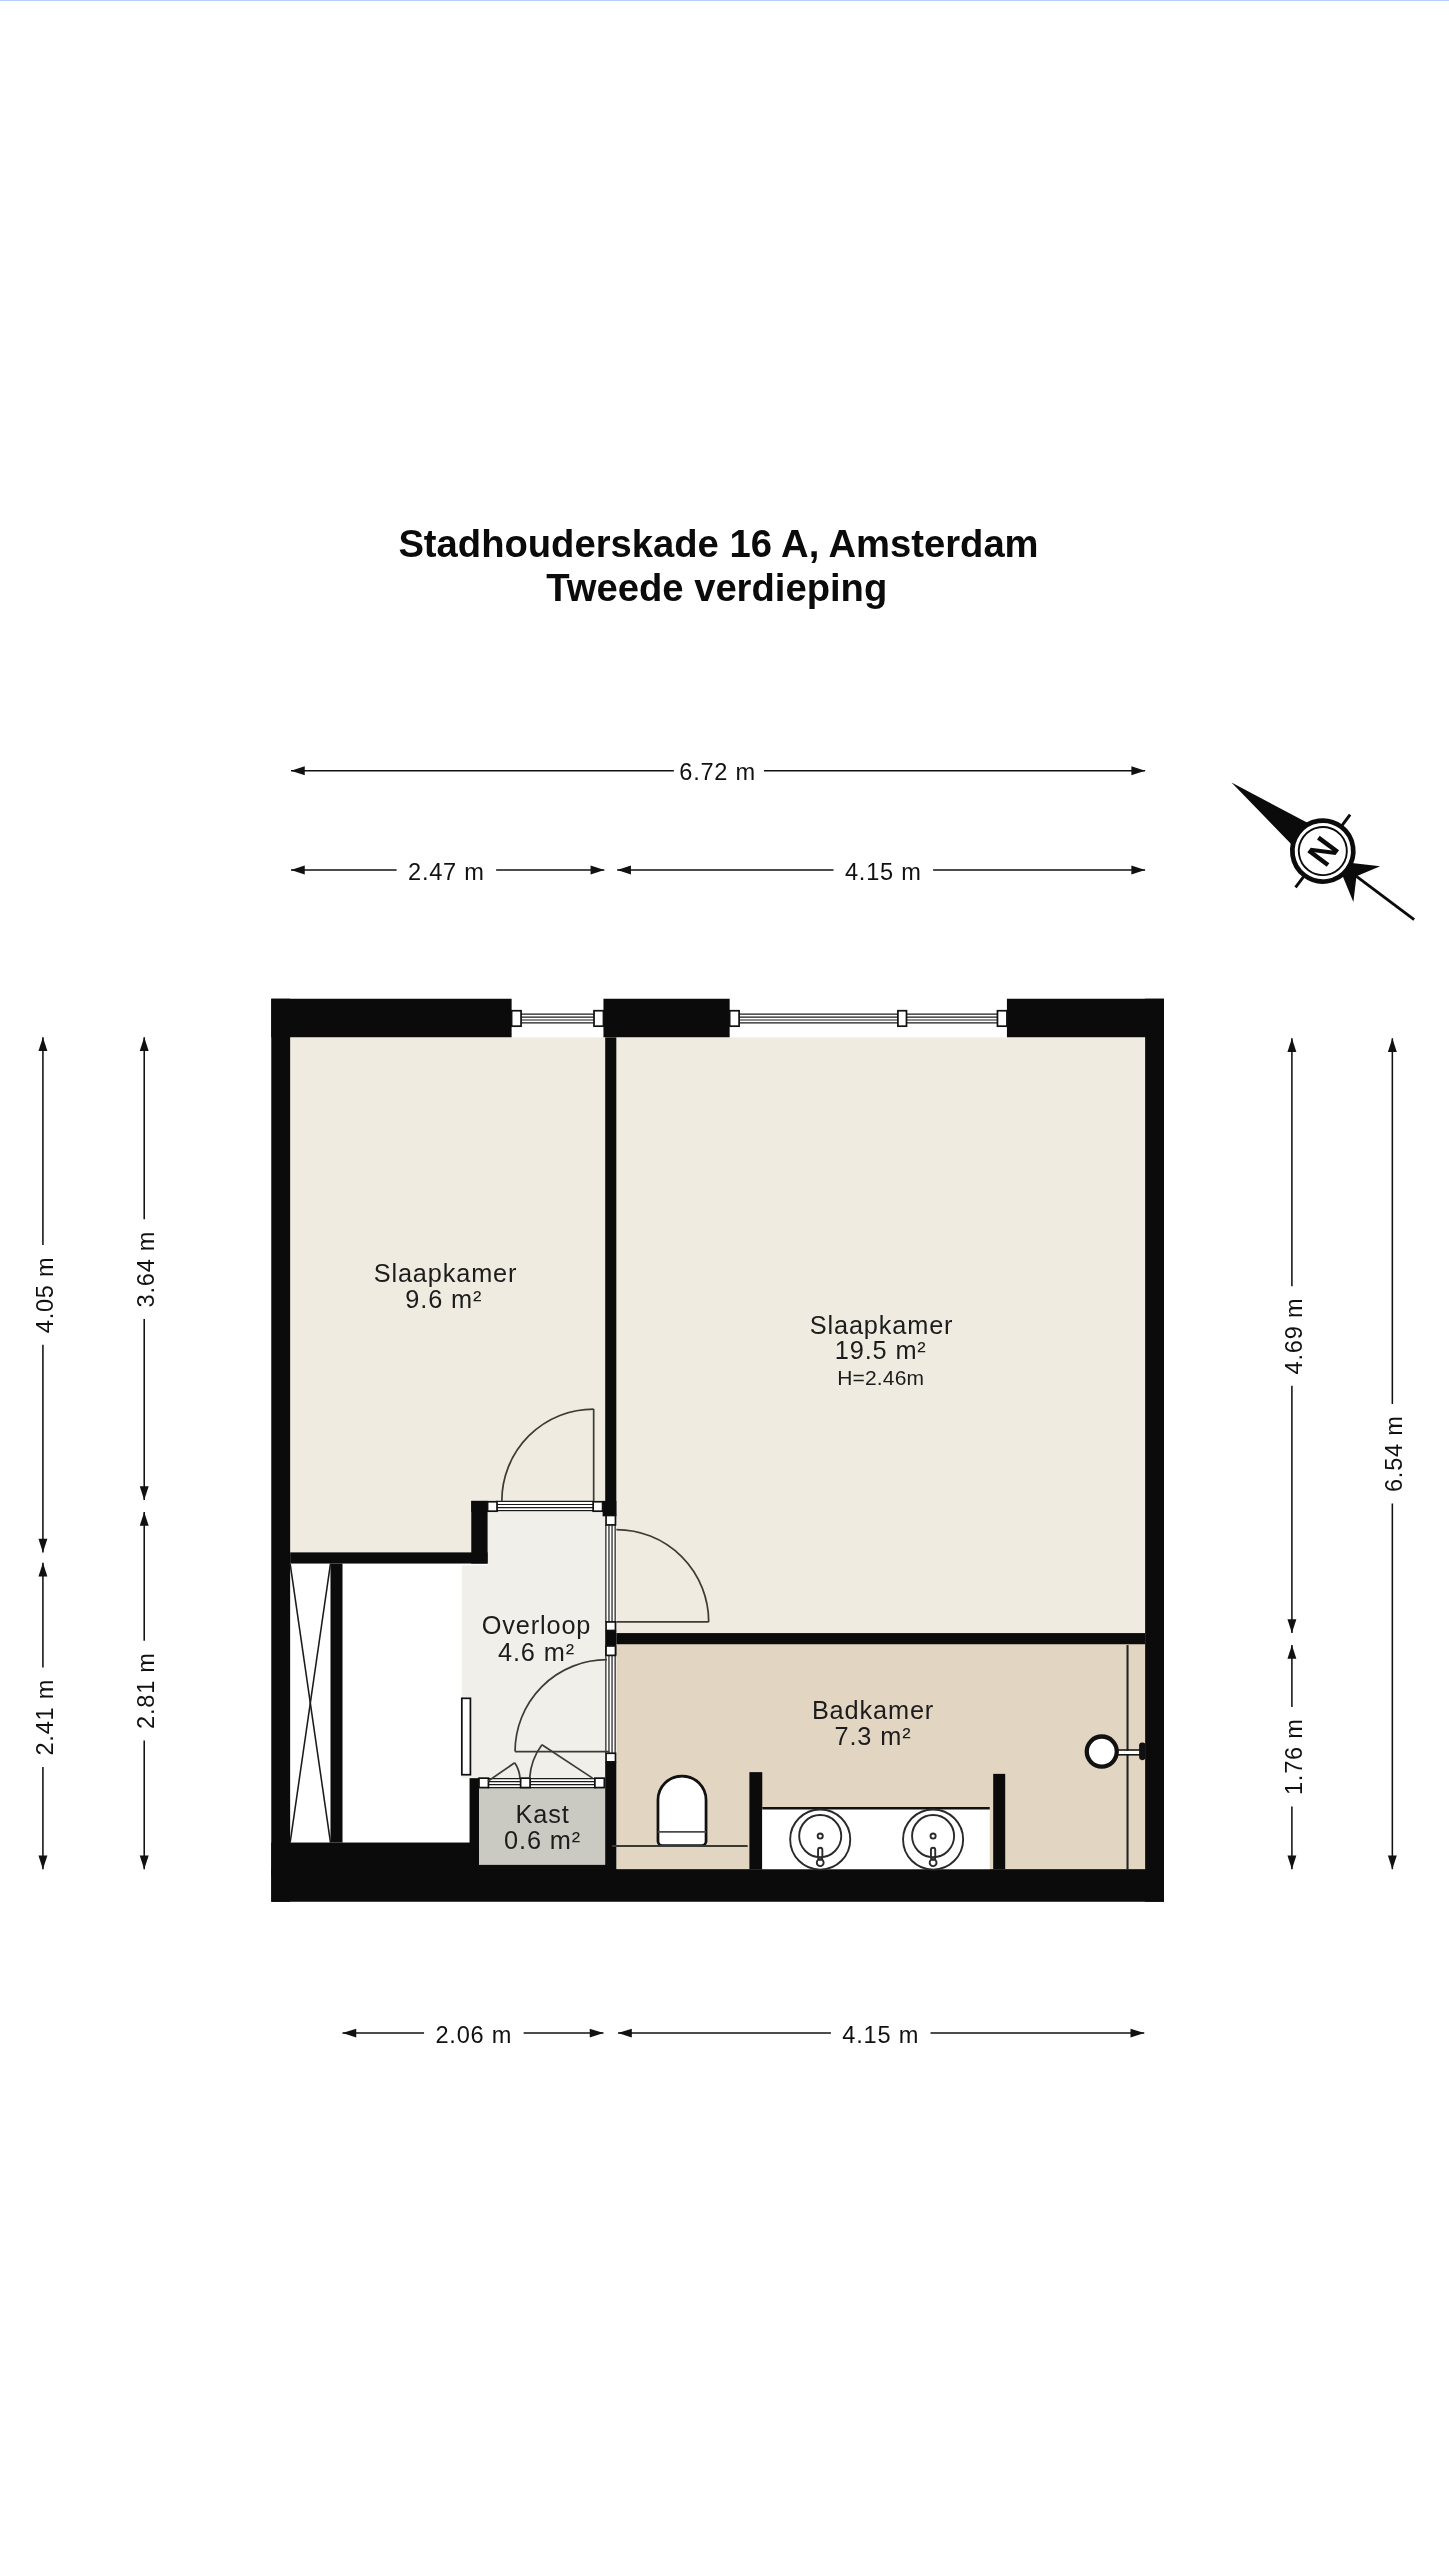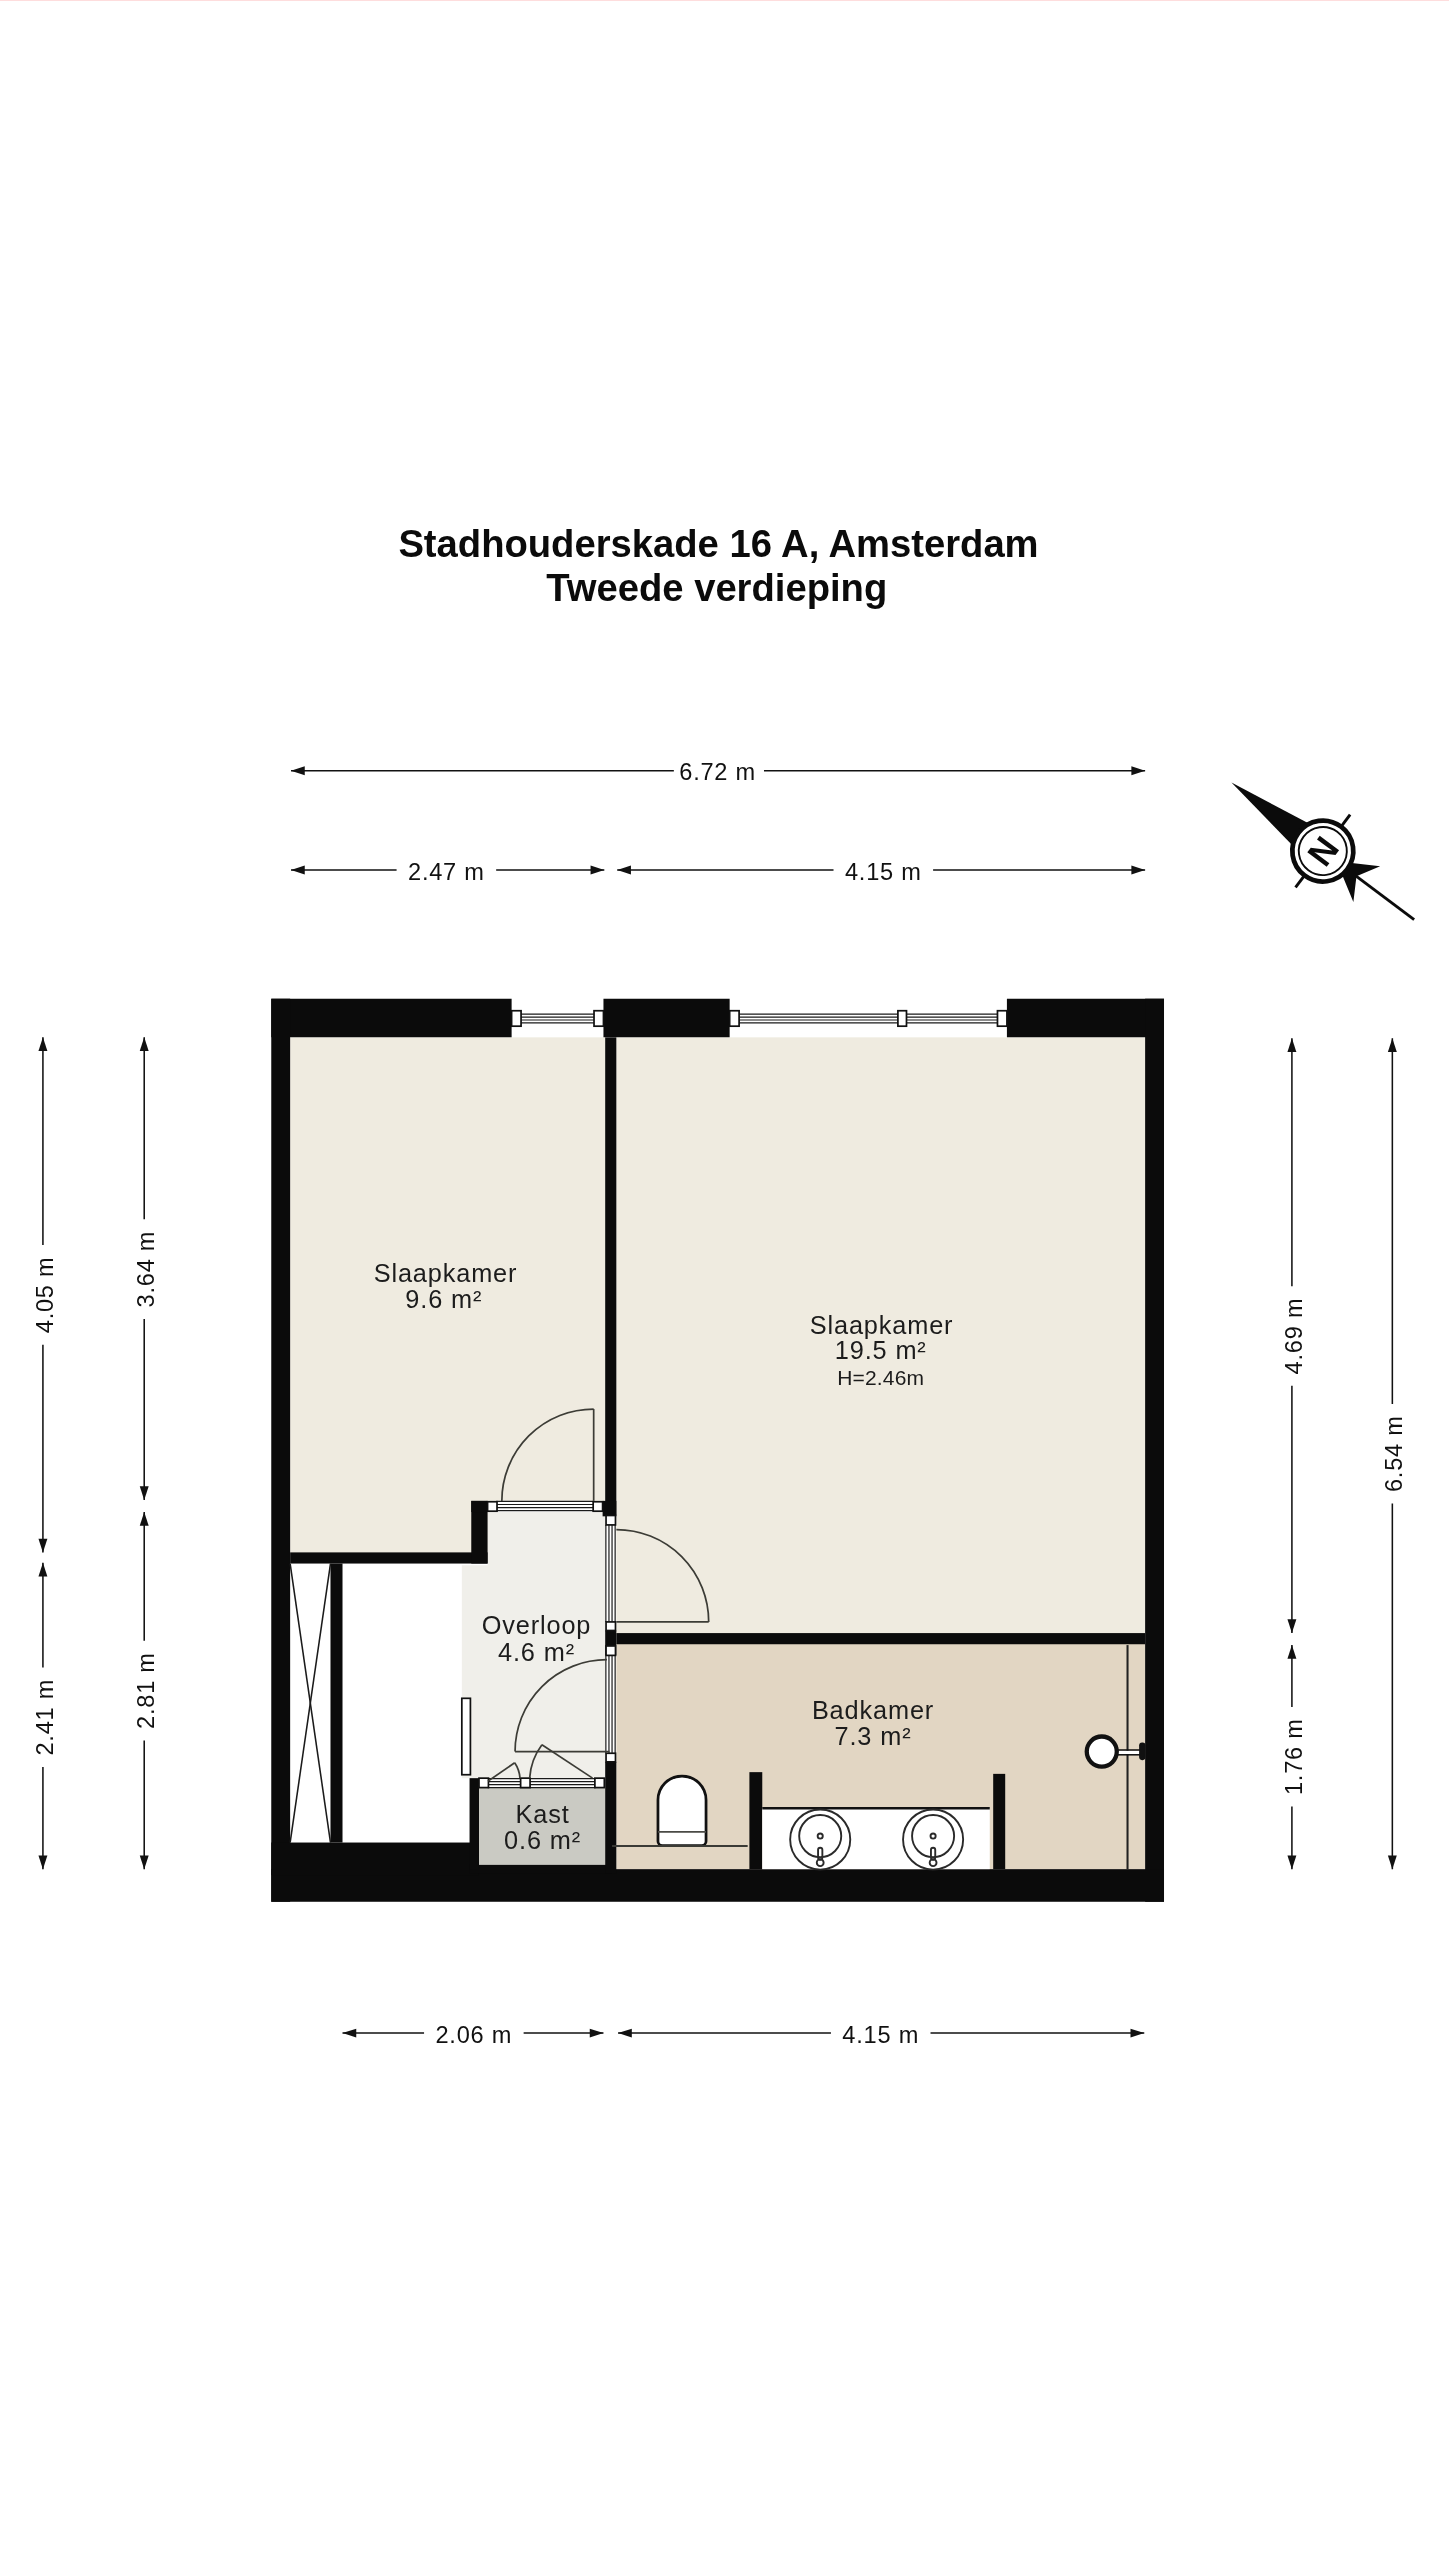--- a/index.html
+++ b/index.html
@@ -1,16 +1,16 @@
 <!DOCTYPE html>
 <html style="font-size:13.7px"><head>
 <meta charset="utf-8">
 <style>
   html,body{margin:0;padding:0;background:#ffffff;}
-  #page{position:relative;width:1449px;height:2312px;background:#fca5a5;overflow:hidden;}
+  #page{position:relative;width:1449px;height:2312px;background:#3b82f6;overflow:hidden;}
   svg{display:block;}
   text{font-family:"Liberation Sans", sans-serif;-webkit-font-smoothing:antialiased;}
 </style>
 </head>
 <body>
 <div id="page">
 <svg width="1449" height="2576" viewBox="0 0 1688 3000" xmlns="http://www.w3.org/2000/svg">
 <defs>
   <marker id="arL" markerWidth="18" markerHeight="12" refX="1" refY="6" orient="auto" markerUnits="userSpaceOnUse">
     <path d="M17,0.8 L1,6 L17,11.2 Z" fill="#111"></path>

